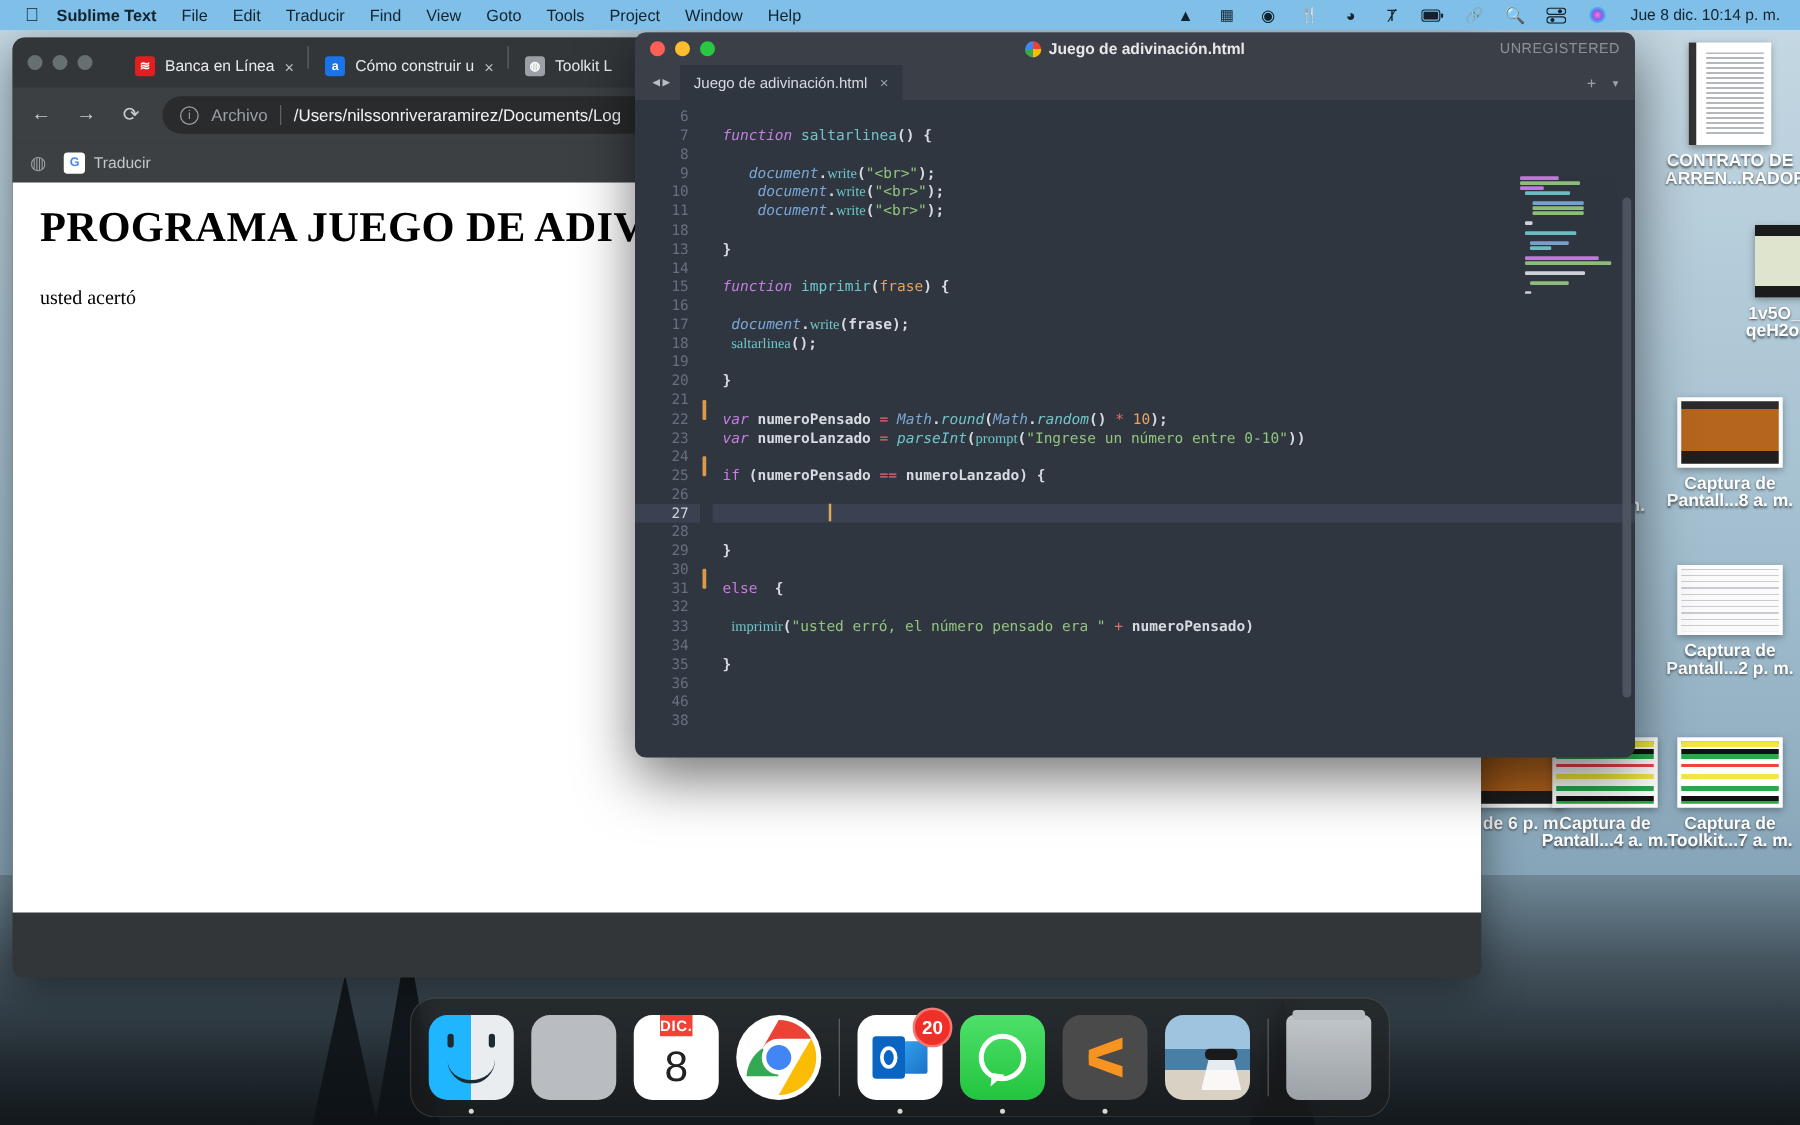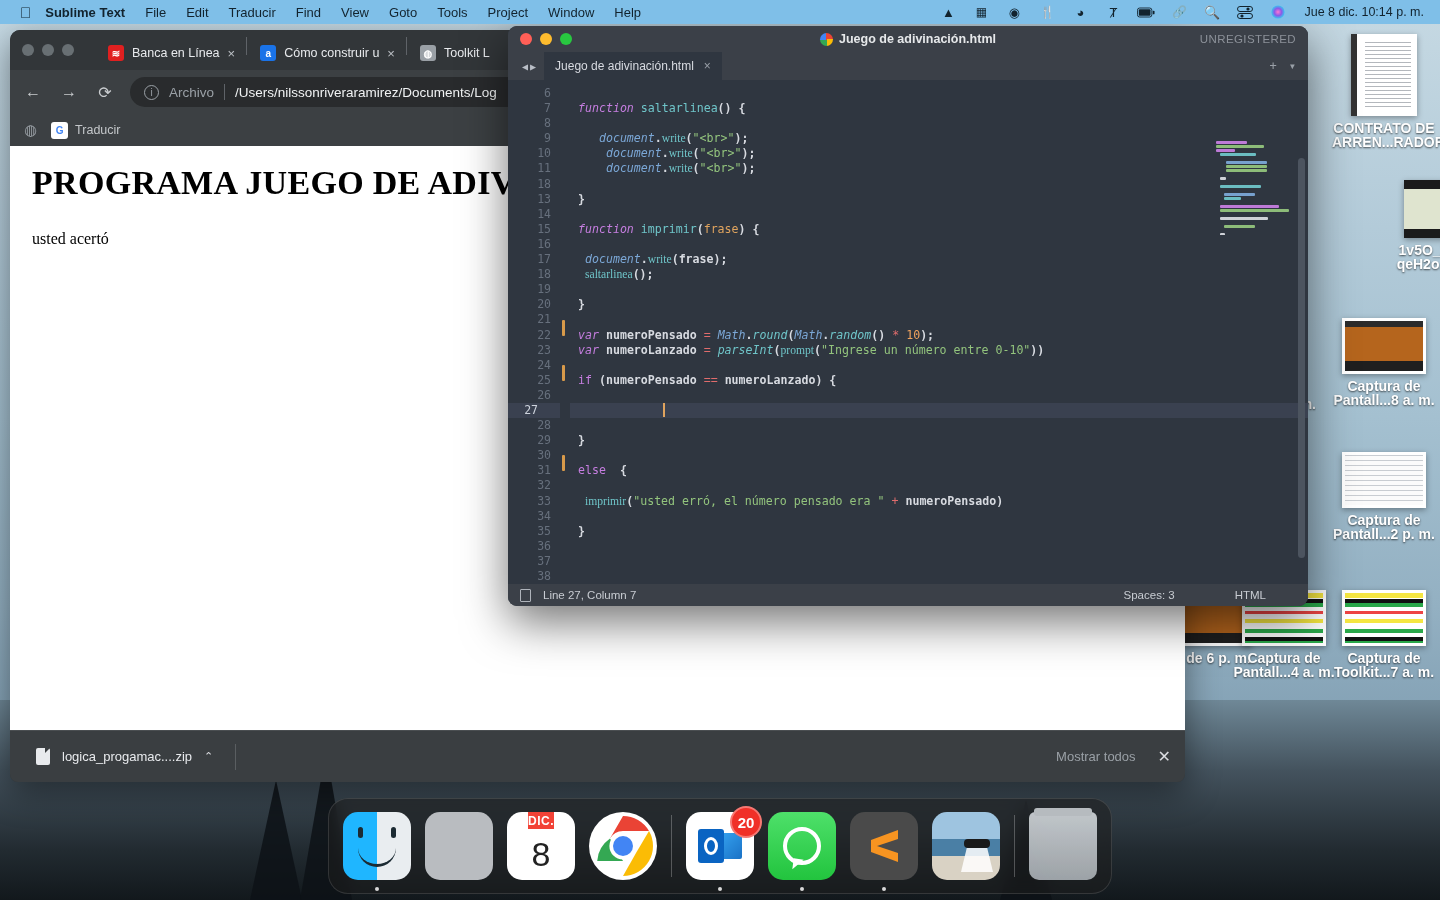--- a/index.html
+++ b/index.html
@@ -137,21 +137,21 @@
   }
   .st-tab .x { color:#9aa0a8; font-size:12px; }
   .st-tabright { margin-left:auto; display:flex; align-items:center; gap:12px; padding:0 12px; color:#9aa0a8; font-size:12px; }
 
   #st-body { position:absolute; left:0; right:0; top:54px; bottom:22px; background:#2f3640; display:flex; }
   #gutter {
     width:52px; flex:none; background:#2f3640; color:#67707d;
     font-size:11.5px; text-align:right; padding:6px 9px 0 0;
     line-height:15.1px; position:relative;
   }
-  .ln.cur { background:#3a4150; color:#cdd3dc; display:block; margin-right:-9px; padding-right:22px; }
+  .ln.cur { background:#3a4150; color:#cdd3dc; display:block; margin-right:-9px; padding-right:9px; }
   #foldcol { width:10px; flex:none; background:#2f3640; position:relative; }
   .fold-mark { position:absolute; left:2px; width:3px; background:#d89a4a; border-radius:1px; }
   #codearea { flex:1; position:relative; overflow:hidden; padding:6px 0 0 8px; }
   pre.code {
     font-family:"DejaVu Sans Mono", monospace;
     font-size:11.6px; line-height:15.1px; color:#c3cbd6;
     white-space:pre; margin:0;
   }
   .kw   { color:#c67ee0; font-style:italic; }   
   .kw2  { color:#c67ee0;margin-top:42px; }                      
@@ -359,32 +359,20 @@
       <span class="gicon">G</span>
       <span>Traducir</span>
     </span>
   </div>
 
   <div id="page">
     <h1>PROGRAMA JUEGO DE ADIVIN</h1>
     <p>usted acertó</p>
   </div>
 
-  <div id="downloadbar">
-    <div class="dl-item">
-      <span class="fileicon"></span>
-      <span>logica_progamac....zip</span>
-      <span class="dl-chev">⌃</span>
-    </div>
-    <span class="dl-divider"></span>
-    <div class="right">
-      <span class="dl-showall">Mostrar todos</span>
-      <span class="dl-close">✕</span>
-    </div>
-  </div>
 </div>
 
 <div id="sublime">
 
   <div id="st-titlebar">
     <div class="traffic2">
       <span class="d2 r"></span>
       <span class="d2 y"></span>
       <span class="d2 g"></span>
     </div>
@@ -436,21 +424,21 @@
         <span class="ln cur" style="display: block;">27</span>
         <span class="ln" style="display: block;">28</span>
         <span class="ln" style="display: block;">29</span>
         <span class="ln" style="display: block;">30</span>
         <span class="ln" style="display: block;">31</span>
         <span class="ln" style="display: block;">32</span>
         <span class="ln" style="display: block;">33</span>
         <span class="ln" style="display: block;">34</span>
         <span class="ln" style="display: block;">35</span>
         <span class="ln" style="display: block;">36</span>
-        <span class="ln" style="display: block;">37</span>
+        <span class="ln" style="display: block;">46</span>
         <span class="ln" style="display: block;">38</span>
       </div>
     <div id="foldcol">
       <div class="fold-mark" style="top:240px; height:16px;"></div>
       <div class="fold-mark" style="top:285px; height:16px;"></div>
       <div class="fold-mark" style="top:375px; height:16px;"></div>
     </div>
     <div id="codearea">
       <div class="cursor-line" style="top:323px;"></div>
       <div id="caret" style="left:93px; top:323px;"></div>
@@ -515,28 +503,20 @@
       <div class="mm" style="width:0;"></div>
 
       <div class="mm" style="width:0;"></div>
 
       <div class="mm" style="width:0;"></div>
 
     </div>
     <div id="st-vscroll"></div>
   </div>
 
-  <div id="st-status">
-    <span class="sbox"></span>
-    <span>Line 27, Column 7</span>
-    <span class="right">
-      <span>Spaces: 3</span>
-      <span>HTML</span>
-    </span>
-  </div>
 </div>
 
 <div id="menubar">
   <span class="apple"></span>
   <span class="mi bold">Sublime Text</span>
   <span class="mi">File</span>
   <span class="mi">Edit</span>
   <span class="mi">Traducir</span>
   <span class="mi">Find</span>
   <span class="mi">View</span>

